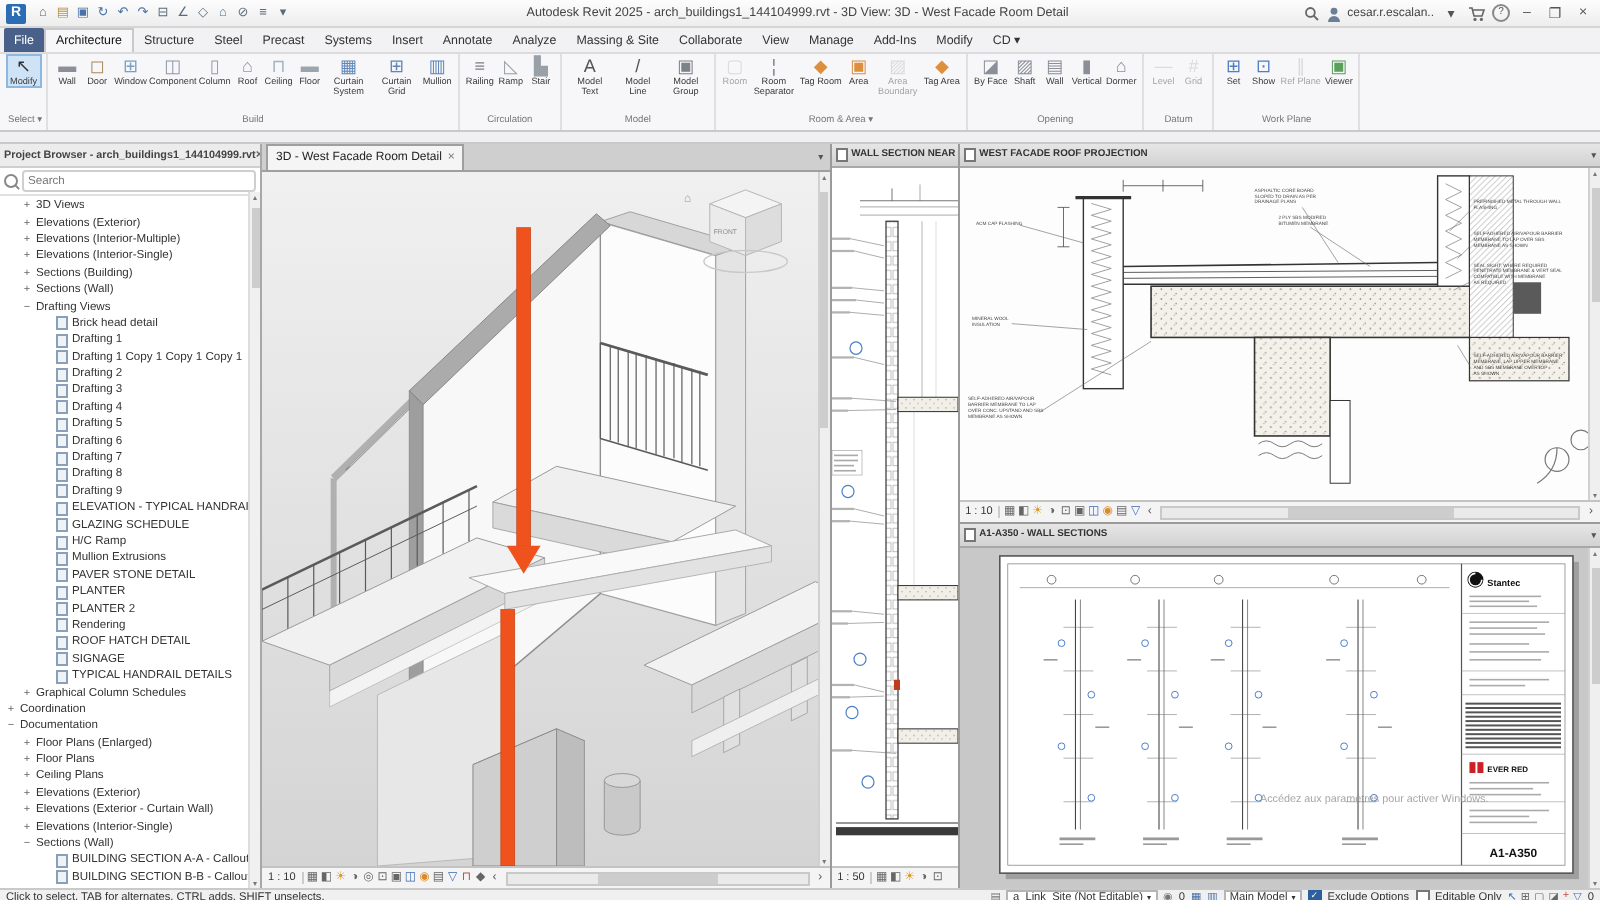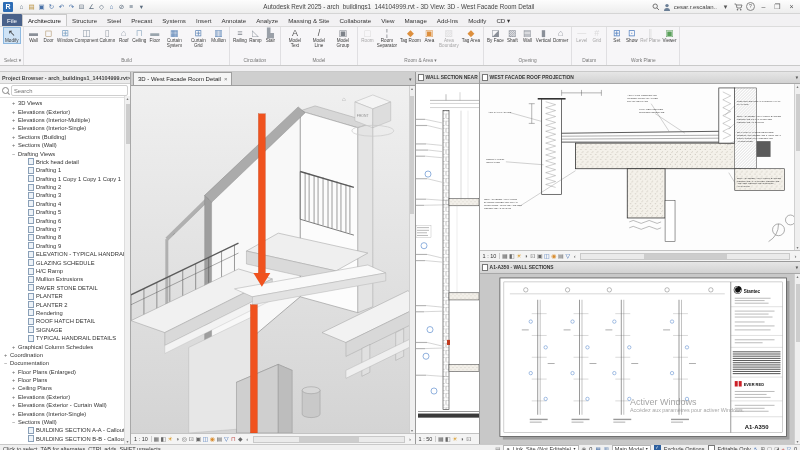--- a/index.html
+++ b/index.html
@@ -1099,17 +1099,16 @@
           <span class="sic" style="color: rgb(102, 102, 102);">▢</span>
           <span class="sic" style="color: rgb(102, 102, 102);">◪</span>
           <span class="sic" style="color: rgb(192, 80, 77);">+</span>
           <span class="sic" style="color: rgb(61, 109, 181);">▽</span>
         </span>
       <span>0</span>
     </span>
   </div>
 
   <div class="watermark">
-    <div class="w1">Activer Windows</div>
     <div class="w2">Accédez aux paramètres pour activer Windows.</div>
   </div>
 
 </div>
 
 </body></html>

